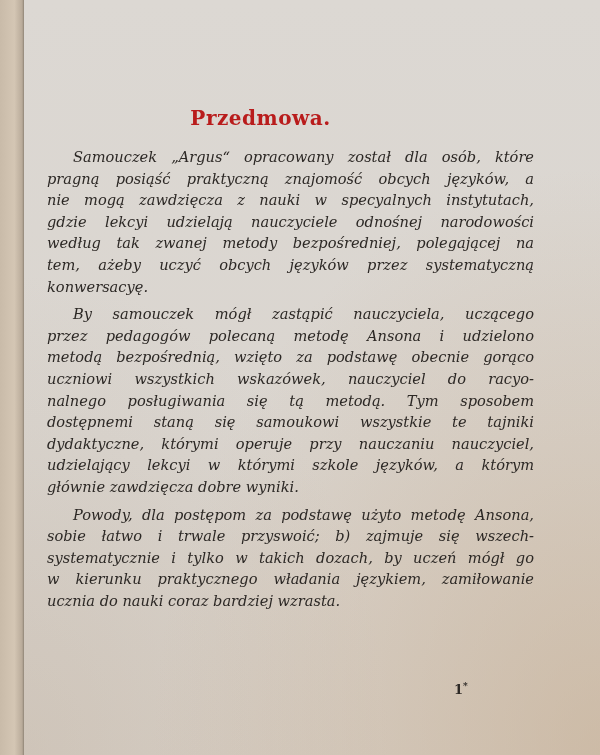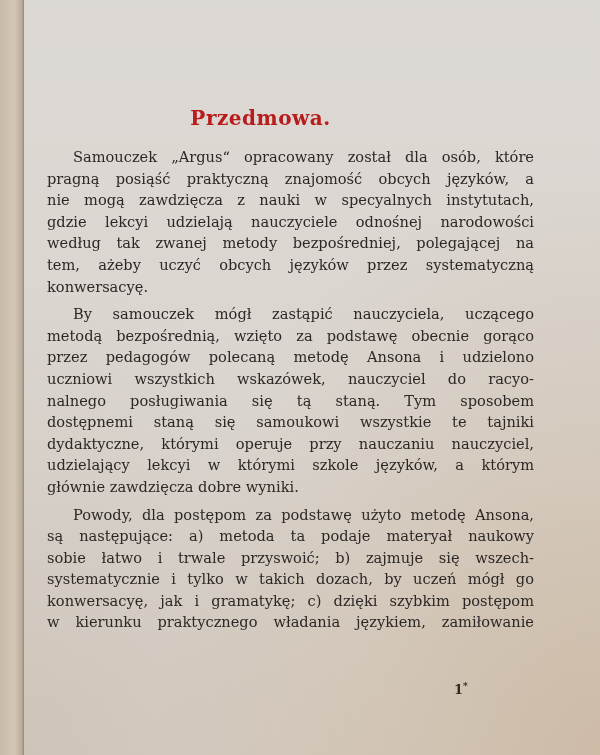--- a/index.html
+++ b/index.html
@@ -19,21 +19,21 @@
       radial-gradient(ellipse at 0% 100%, rgba(190,176,160,0.35) 0%, rgba(190,176,160,0) 45%),
       linear-gradient(180deg,#dcd8d3 0%,#dad5cf 60%,#d7cfc6 100%);
   }
   .title {
     position:absolute; left:0; width:521px; top:106px;
     text-align:center; font-weight:bold; font-size:20px; letter-spacing:0.5px;
     color:#b91c1c;
   }
   .body {
     position:absolute; left:47px; top:146px; width:487px;
-    color:#2c2825; font-size:14.6px; line-height:21.6px;
+    color:#2c2825; font-size:14.6px; line-height:21.6px;font-style:italic;
   }
   .line {
     display:block; white-space:nowrap; text-align:justify; text-align-last:justify;
     height:21.6px; overflow:visible;
   }
   .line.last { text-align-last:left; }
   .line.indent { padding-left:26px; }
   .spacer { display:block; height:6px; }
   .folio {
     position:absolute; left:454px; top:681px; font-size:13px; color:#2c2825; font-weight:bold;
@@ -54,33 +54,32 @@
     <span class="line">pragną posiąść praktyczną znajomość obcych języków, a</span>
     <span class="line">nie mogą zawdzięcza z nauki w specyalnych instytutach,</span>
     <span class="line">gdzie lekcyi udzielają nauczyciele odnośnej narodowości</span>
     <span class="line">według tak zwanej metody bezpośredniej, polegającej na</span>
     <span class="line">tem, ażeby uczyć obcych języków przez systematyczną</span>
     <span class="line last">konwersacyę.</span>
   </div>
   <span class="spacer"></span>
   <div>
     <span class="line indent">By samouczek mógł zastąpić nauczyciela, uczącego</span>
+    <span class="line">przez pedagogów polecaną metodę Ansona i udzielono</span>
     <span class="line">metodą bezpośrednią, wzięto za podstawę obecnie gorąco</span>
-    <span class="line">przez pedagogów polecaną metodę Ansona i udzielono</span>
     <span class="line">uczniowi wszystkich wskazówek, nauczyciel do racyo-</span>
-    <span class="line">nalnego posługiwania się tą staną. Tym sposobem</span>
+    <span class="line">nalnego posługiwania się tą metodą. Tym sposobem</span>
     <span class="line">dostępnemi staną się samoukowi wszystkie te tajniki</span>
     <span class="line">dydaktyczne, którymi operuje przy nauczaniu nauczyciel,</span>
     <span class="line">udzielający lekcyi w którymi szkole języków, a którym</span>
     <span class="line last">głównie zawdzięcza dobre wyniki.</span>
   </div>
   <span class="spacer"></span>
   <div>
     <span class="line indent">Powody, dla postępom za podstawę użyto metodę Ansona,</span>
-    <span class="line">są następujące: a) metoda ta podaje materyał naukowy</span>
     <span class="line">sobie łatwo i trwale przyswoić; b) zajmuje się wszech-</span>
     <span class="line">systematycznie i tylko w takich dozach, by uczeń mógł go</span>
-    <span class="line">konwersacyę, jak i gramatykę; c) dzięki szybkim postępom</span>
     <span class="line">w kierunku praktycznego władania językiem, zamiłowanie</span>
+    <span class="line last">ucznia do nauki coraz bardziej wzrasta.</span>
   </div>
 </div>
 
 <div class="folio"><span>1</span><sup>*</sup></div>
 
 </body></html>

